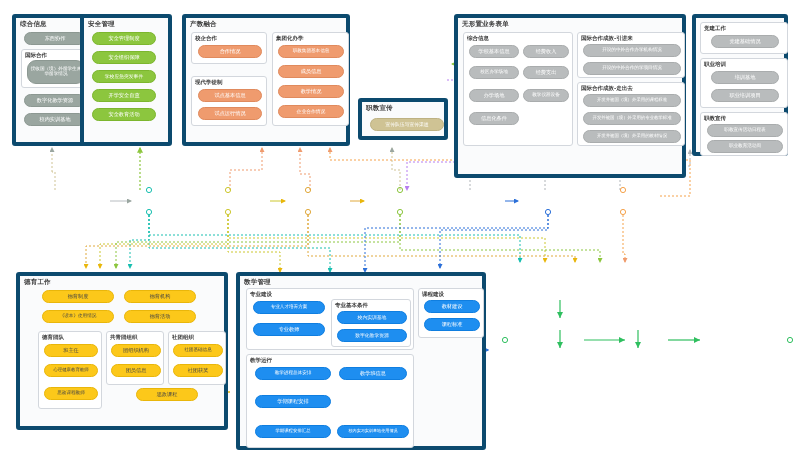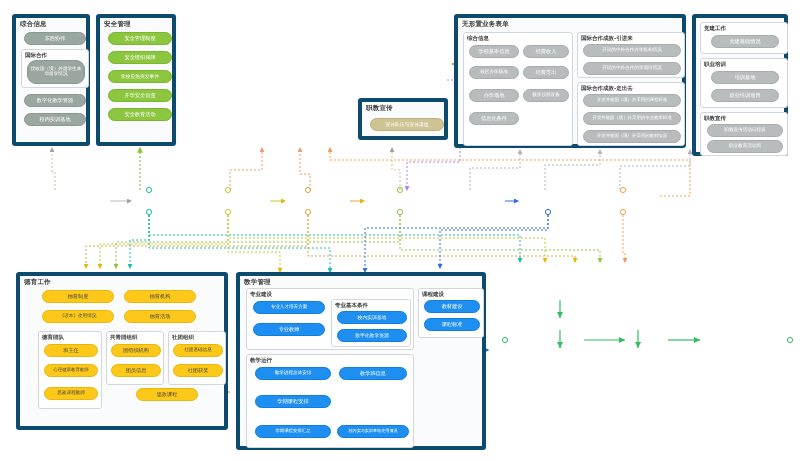--- a/index.html
+++ b/index.html
@@ -208,37 +208,56 @@
     <div class="g-title">综合信息</div>
     <div class="node n-gray" style="left:8px;top:14px;width:62px;height:13px;">东西协作</div>
     <div class="sub" style="left:5px;top:31px;width:68px;height:39px;">
       <div class="s-title">国际合作</div>
       <div class="node n-gray wrap" style="left:5px;top:10px;width:58px;height:24px;font-size:4.6px;">接收国（境）外留学生来华留学情况</div>
     </div>
     <div class="node n-gray" style="left:8px;top:76px;width:62px;height:13px;">数字化教学资源</div>
     <div class="node n-gray" style="left:8px;top:95px;width:62px;height:13px;">校内实训基地</div>
   </div>
 
-  <div class="group" style="left:96px;top:14px;width:80px;height:132px;">
+  <div class="group" style="left:80px;top:14px;width:92px;height:132px;">
     <div class="g-title">安全管理</div>
     <div class="node n-green" style="left:8px;top:14px;width:64px;height:13px;">安全管理制度</div>
     <div class="node n-green" style="left:8px;top:33px;width:64px;height:13px;">安全组织保障</div>
     <div class="node n-green" style="left:8px;top:52px;width:64px;height:13px;font-size:4.8px;">学校应急突发事件</div>
     <div class="node n-green" style="left:8px;top:71px;width:64px;height:13px;">开学安全自查</div>
     <div class="node n-green" style="left:8px;top:90px;width:64px;height:13px;">安全教育活动</div>
   </div>
 
+  <div class="group" style="left:182px;top:14px;width:168px;height:132px;">
+    <div class="g-title">产教融合</div>
+    <div class="sub" style="left:5px;top:14px;width:76px;height:32px;">
+      <div class="s-title">校企合作</div>
+      <div class="node n-orange" style="left:6px;top:12px;width:64px;height:13px;">合作情况</div>
+    </div>
+    <div class="sub" style="left:5px;top:58px;width:76px;height:50px;">
+      <div class="s-title">现代学徒制</div>
+      <div class="node n-orange" style="left:6px;top:12px;width:64px;height:13px;">试点基本信息</div>
+      <div class="node n-orange" style="left:6px;top:30px;width:64px;height:13px;">试点运行情况</div>
+    </div>
+    <div class="sub" style="left:86px;top:14px;width:77px;height:94px;">
+      <div class="s-title">集团化办学</div>
+      <div class="node n-orange" style="left:5px;top:12px;width:66px;height:13px;font-size:4.6px;">职教集团基本信息</div>
+      <div class="node n-orange" style="left:5px;top:32px;width:66px;height:13px;">成员信息</div>
+      <div class="node n-orange" style="left:5px;top:52px;width:66px;height:13px;">教学情况</div>
+      <div class="node n-orange" style="left:5px;top:72px;width:66px;height:13px;font-size:4.8px;">企业合作情况</div>
+    </div>
+  </div>
 
 
   <div class="group" style="left:358px;top:98px;width:90px;height:42px;">
     <div class="g-title">职教宣传</div>
     <div class="node n-tan" style="left:8px;top:16px;width:74px;height:13px;font-size:4.8px;">宣传队伍与宣传渠道</div>
   </div>
 
-  <div class="group" style="left:454px;top:14px;width:232px;height:134px;">
+  <div class="group" style="left:454px;top:14px;width:232px;height:164px;">
     <div class="g-title">无形置业务表单</div>
 
     <div class="sub" style="left:5px;top:14px;width:110px;height:114px;">
       <div class="s-title">综合信息</div>
       <div class="node n-gray2" style="left:5px;top:12px;width:50px;height:13px;">学校基本信息</div>
       <div class="node n-gray2" style="left:5px;top:33px;width:50px;height:13px;font-size:4.6px;">校区办学场地</div>
       <div class="node n-gray2" style="left:5px;top:56px;width:50px;height:13px;">办学场地</div>
       <div class="node n-gray2" style="left:5px;top:79px;width:50px;height:13px;">信息化条件</div>
       <div class="node n-gray2" style="left:59px;top:12px;width:46px;height:13px;">经费收入</div>
       <div class="node n-gray2" style="left:59px;top:33px;width:46px;height:13px;">经费支出</div>

